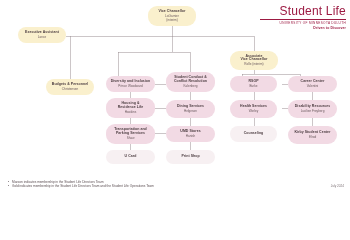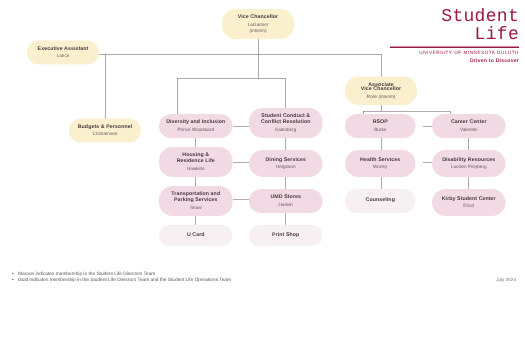--- a/index.html
+++ b/index.html
@@ -56,21 +56,21 @@
   .light { background: #f7f0f2; }
 
   .logo {
     position: absolute;
     right: 4px;
     top: 5px;
     text-align: right;
     width: 86px;
   }
   .logo .l1 {
-    font-family: Liberation Mono, monospace;
+    font-family: Liberation Sans, sans-serif;
     font-size: 12px;
     color: #9c1a42;
     line-height: 1;
     letter-spacing: 0.2px;
   }
   .logo .l2 {
     font-size: 3.1px;
     color: #9c1a42;
     letter-spacing: 0.35px;
     margin-top: 1.6px;

